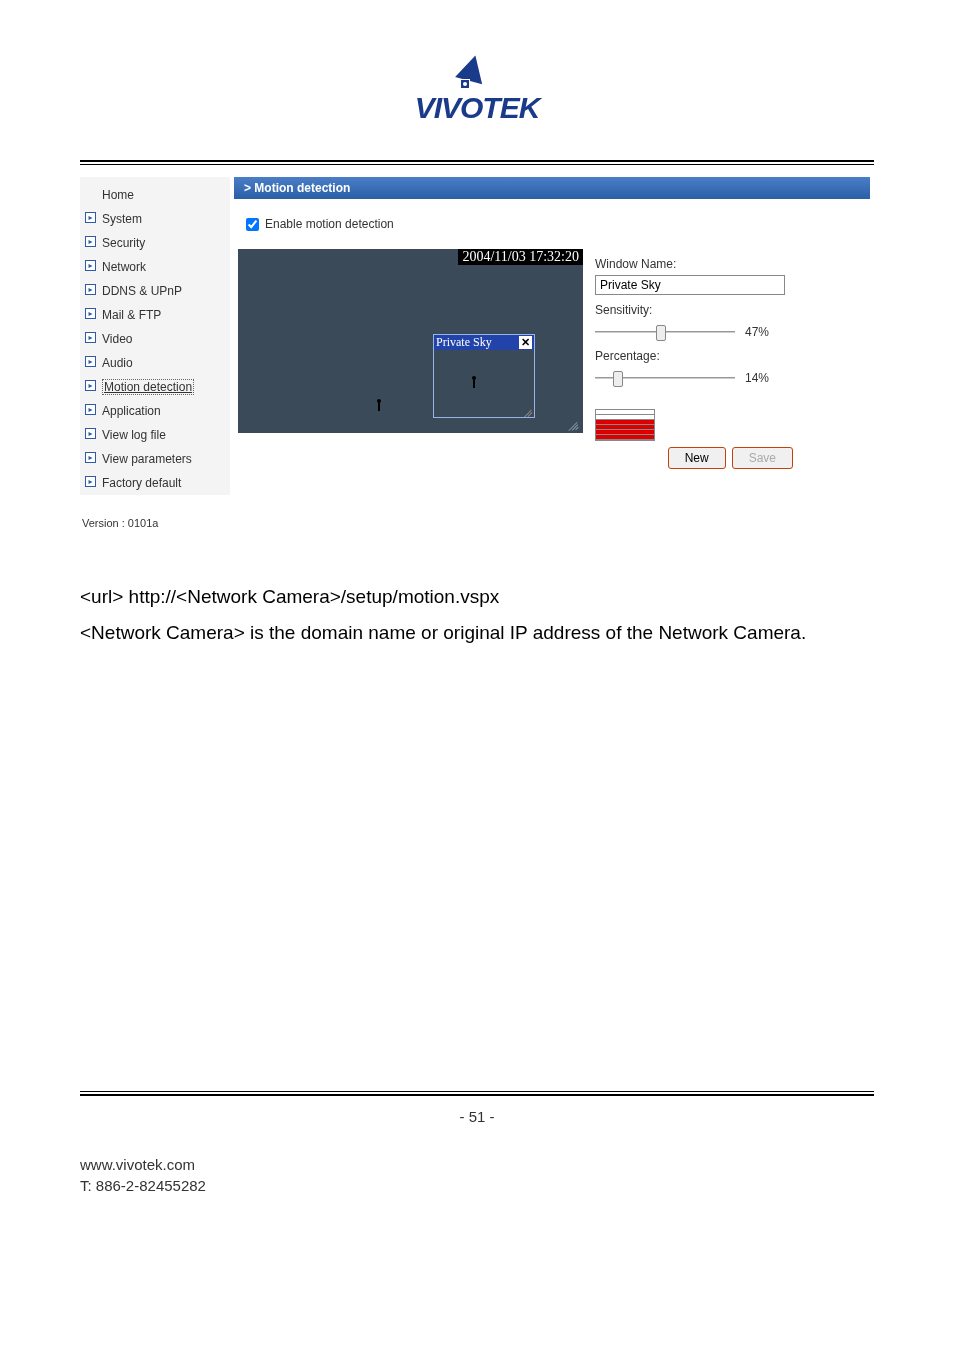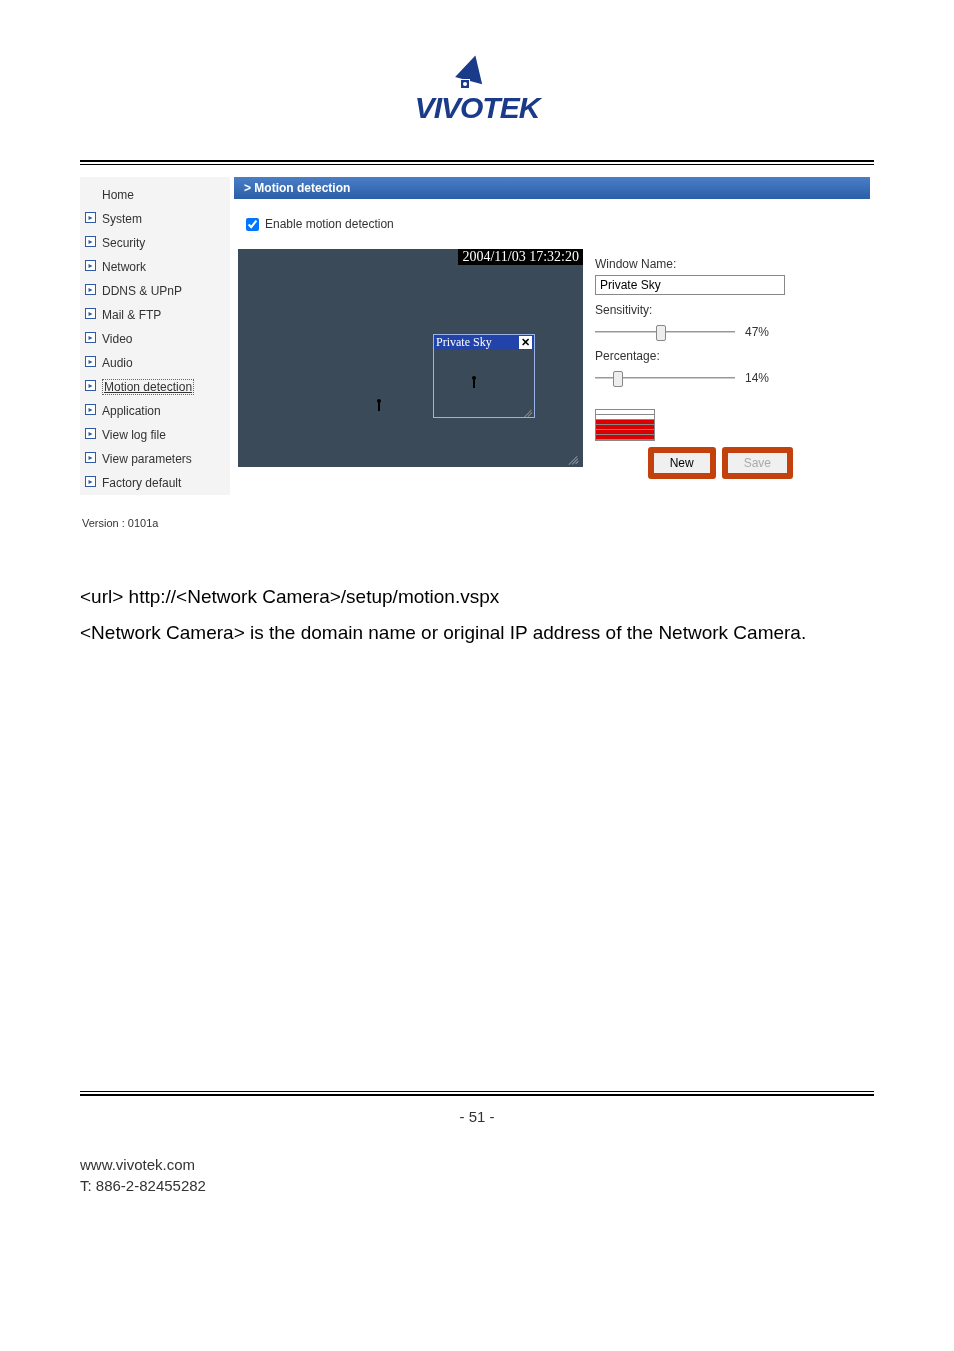--- a/index.html
+++ b/index.html
@@ -121,21 +121,21 @@
   }
   .enable-row label { display:flex; align-items:center; gap:6px; }
 
   .main-row {
     display: flex;
     gap: 12px;
     padding: 0 4px;
   }
   .video-area {
     width: 345px;
-    height: 218px;
+    height: 184px;
     background: #3a4a58;
     position: relative;
   }
   .timestamp {
     position: absolute;
     top: 0; right: 0;
     background: #000;
     color: #fff;
     font-family: "Times New Roman", serif;
     font-size: 14px;
@@ -271,21 +271,21 @@
     margin-top: 6px;
     display:flex;
     gap: 6px;
     justify-content:flex-end;
     width: 198px;
   }
   .btn {
     font-size:12px;
     padding: 3px 16px;
     background:#f0f0f0;
-    border:6px solid #c2410c;
+    border:1px solid #c2410c;
     border-radius:3px;
     cursor:pointer;
   }
   .btn.disabled { color:#aaa; cursor:default; }
 
   .body-text {
     margin-top: 50px;
     font-size: 19px;
     line-height: 1.9;
     color:#000;

